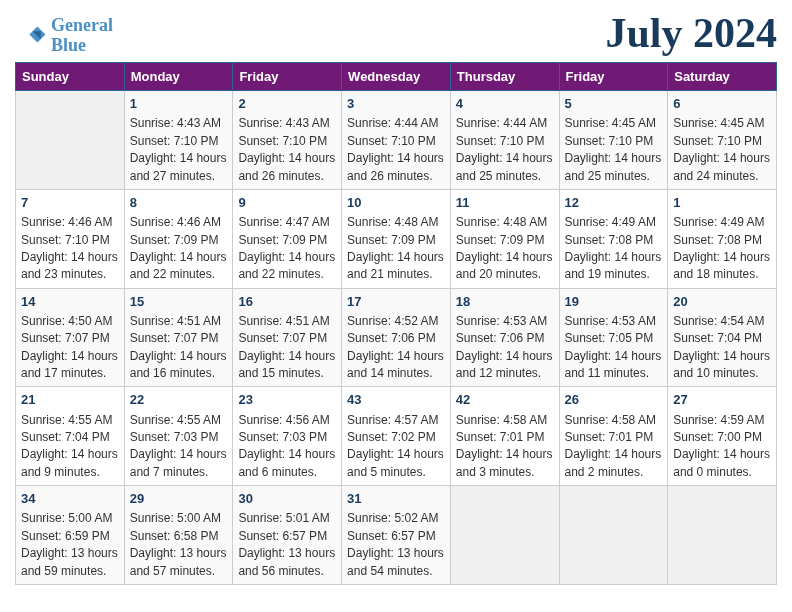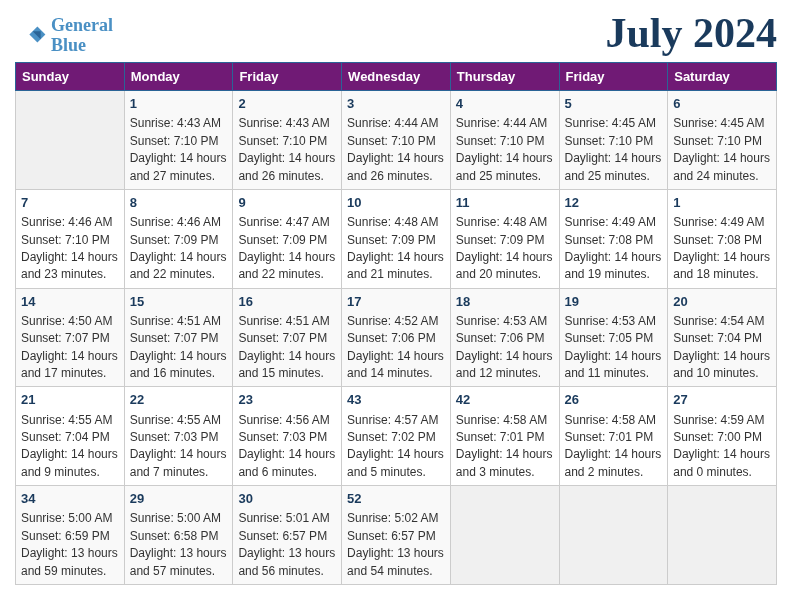--- a/index.html
+++ b/index.html
@@ -250,21 +250,21 @@
         </td>
         <td>
           <span class="day-number">29</span>
           <div class="day-info">Sunrise: 5:00 AM<br>Sunset: 6:58 PM<br>Daylight: 13 hours<br>and 57 minutes.</div>
         </td>
         <td>
           <span class="day-number">30</span>
           <div class="day-info">Sunrise: 5:01 AM<br>Sunset: 6:57 PM<br>Daylight: 13 hours<br>and 56 minutes.</div>
         </td>
         <td>
-          <span class="day-number">52</span>
+          <span class="day-number">31</span>
           <div class="day-info">Sunrise: 5:02 AM<br>Sunset: 6:57 PM<br>Daylight: 13 hours<br>and 54 minutes.</div>
         </td>
         <td class="empty-cell"></td>
         <td class="empty-cell"></td>
         <td class="empty-cell"></td>
       </tr>
     </tbody>
 </table>
 
 </body></html>

